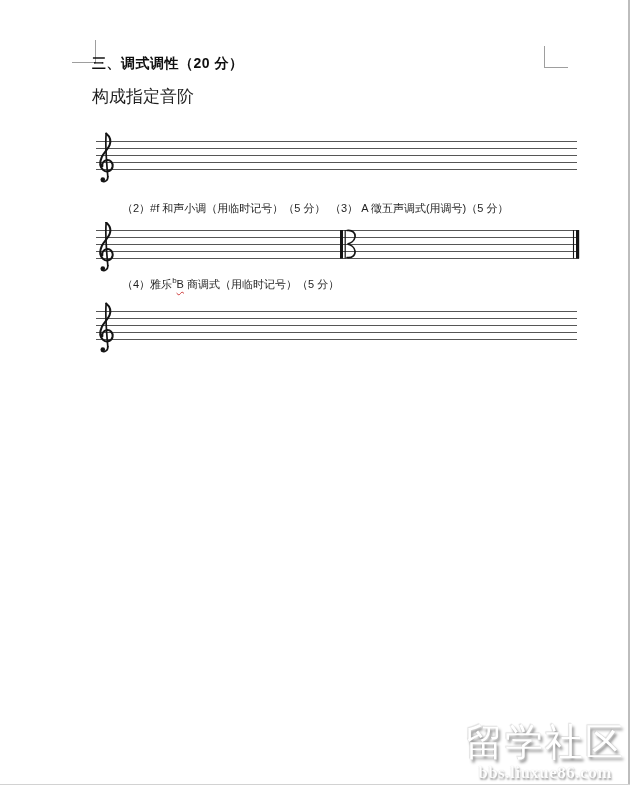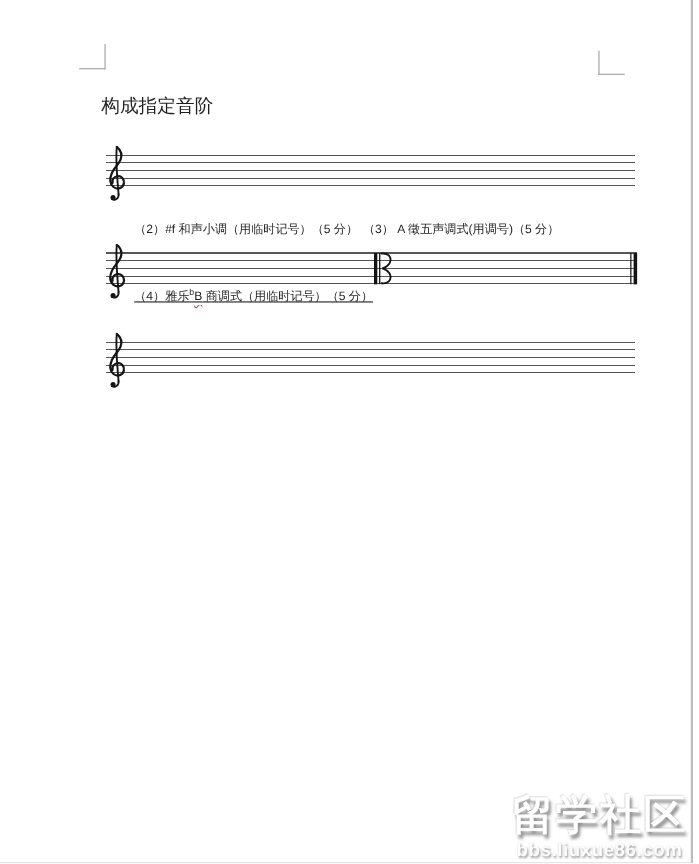--- a/index.html
+++ b/index.html
@@ -17,48 +17,49 @@
   .mark-tr { position:absolute; left:544px; top:46px; width:23px; height:21px;
              border-left:1px solid #9e9e9e; border-bottom:1px solid #9e9e9e; }
   
   .section-title { position:absolute; left:92px; top:55px; font-size:14px; font-weight:bold;
                    letter-spacing:0.5px; color:#0f0f0f; }
   .instruction   { position:absolute; left:92px; top:85px; font-size:17px; }
   .q { position:absolute; font-size:11px; white-space:pre; }
   .q1 { left:122px; top:106px; }
   .q2 { left:122px; top:201px; }
   .q3 { left:330px; top:201px; }
-  .q4 { left:122px; top:262px;text-decoration:underline; }
+  .q4 { left:122px; top:277px; }
   sup.flat { font-size:8px; line-height:0; }
   .misspell { text-decoration:underline; text-decoration-style:wavy;
               text-decoration-color:#cc3a3a; text-decoration-thickness:1px;
               text-underline-offset:3px; }
   
   .staff { position:absolute; left:93px; }
   .staff-1 { top:132px; }
   .staff-2 { top:222px; }
   .staff-3 { top:302px; }
   .sl { stroke:#565656; stroke-width:1; shape-rendering:crispEdges; }
   .clef { stroke:#141414; fill:none; stroke-linecap:round; }
   .clef-fill { fill:#141414; }
   
   .watermark { position:absolute; right:10px; bottom:4px; text-align:center; line-height:1; }
-  .wm-title { font-size:38px; font-weight:bold; color:#ffffff; letter-spacing:2px;
+  .wm-title { font-size:38px; font-weight:normal; color:#ffffff; letter-spacing:2px;
               text-shadow:2px 3px 3px #8f8f8f, 0 0 1px #cfcfcf, -1px -1px 1px #e3e3e3; }
   .wm-url   { font-size:17px; font-weight:bold; color:#fdfdfd; margin-top:3px; letter-spacing:0.5px;
-              text-shadow:1px 2px 2px #9f9f9f, 0 0 1px #d8d8d8; }
+              text-shadow:1px 2px 2px #9f9f9f, 0 0 1px #d8d8d8;font-family:Liberation Serif, serif; }
 </style>
 </head>
 <body>
 
 <div class="page">
 
   <div class="mark-tl"></div>
   <div class="mark-tr"></div>
 
+  <div class="section-title">三、调式调性（20 分）</div>
   <div class="instruction">构成指定音阶</div>
 
 
   <svg class="staff staff-1" width="486" height="54">
     <g>
       <line class="sl" x1="3" y1="9" x2="484" y2="9"></line>
       <line class="sl" x1="3" y1="16" x2="484" y2="16"></line>
       <line class="sl" x1="3" y1="23" x2="484" y2="23"></line>
       <line class="sl" x1="3" y1="30" x2="484" y2="30"></line>
       <line class="sl" x1="3" y1="37" x2="484" y2="37"></line>

